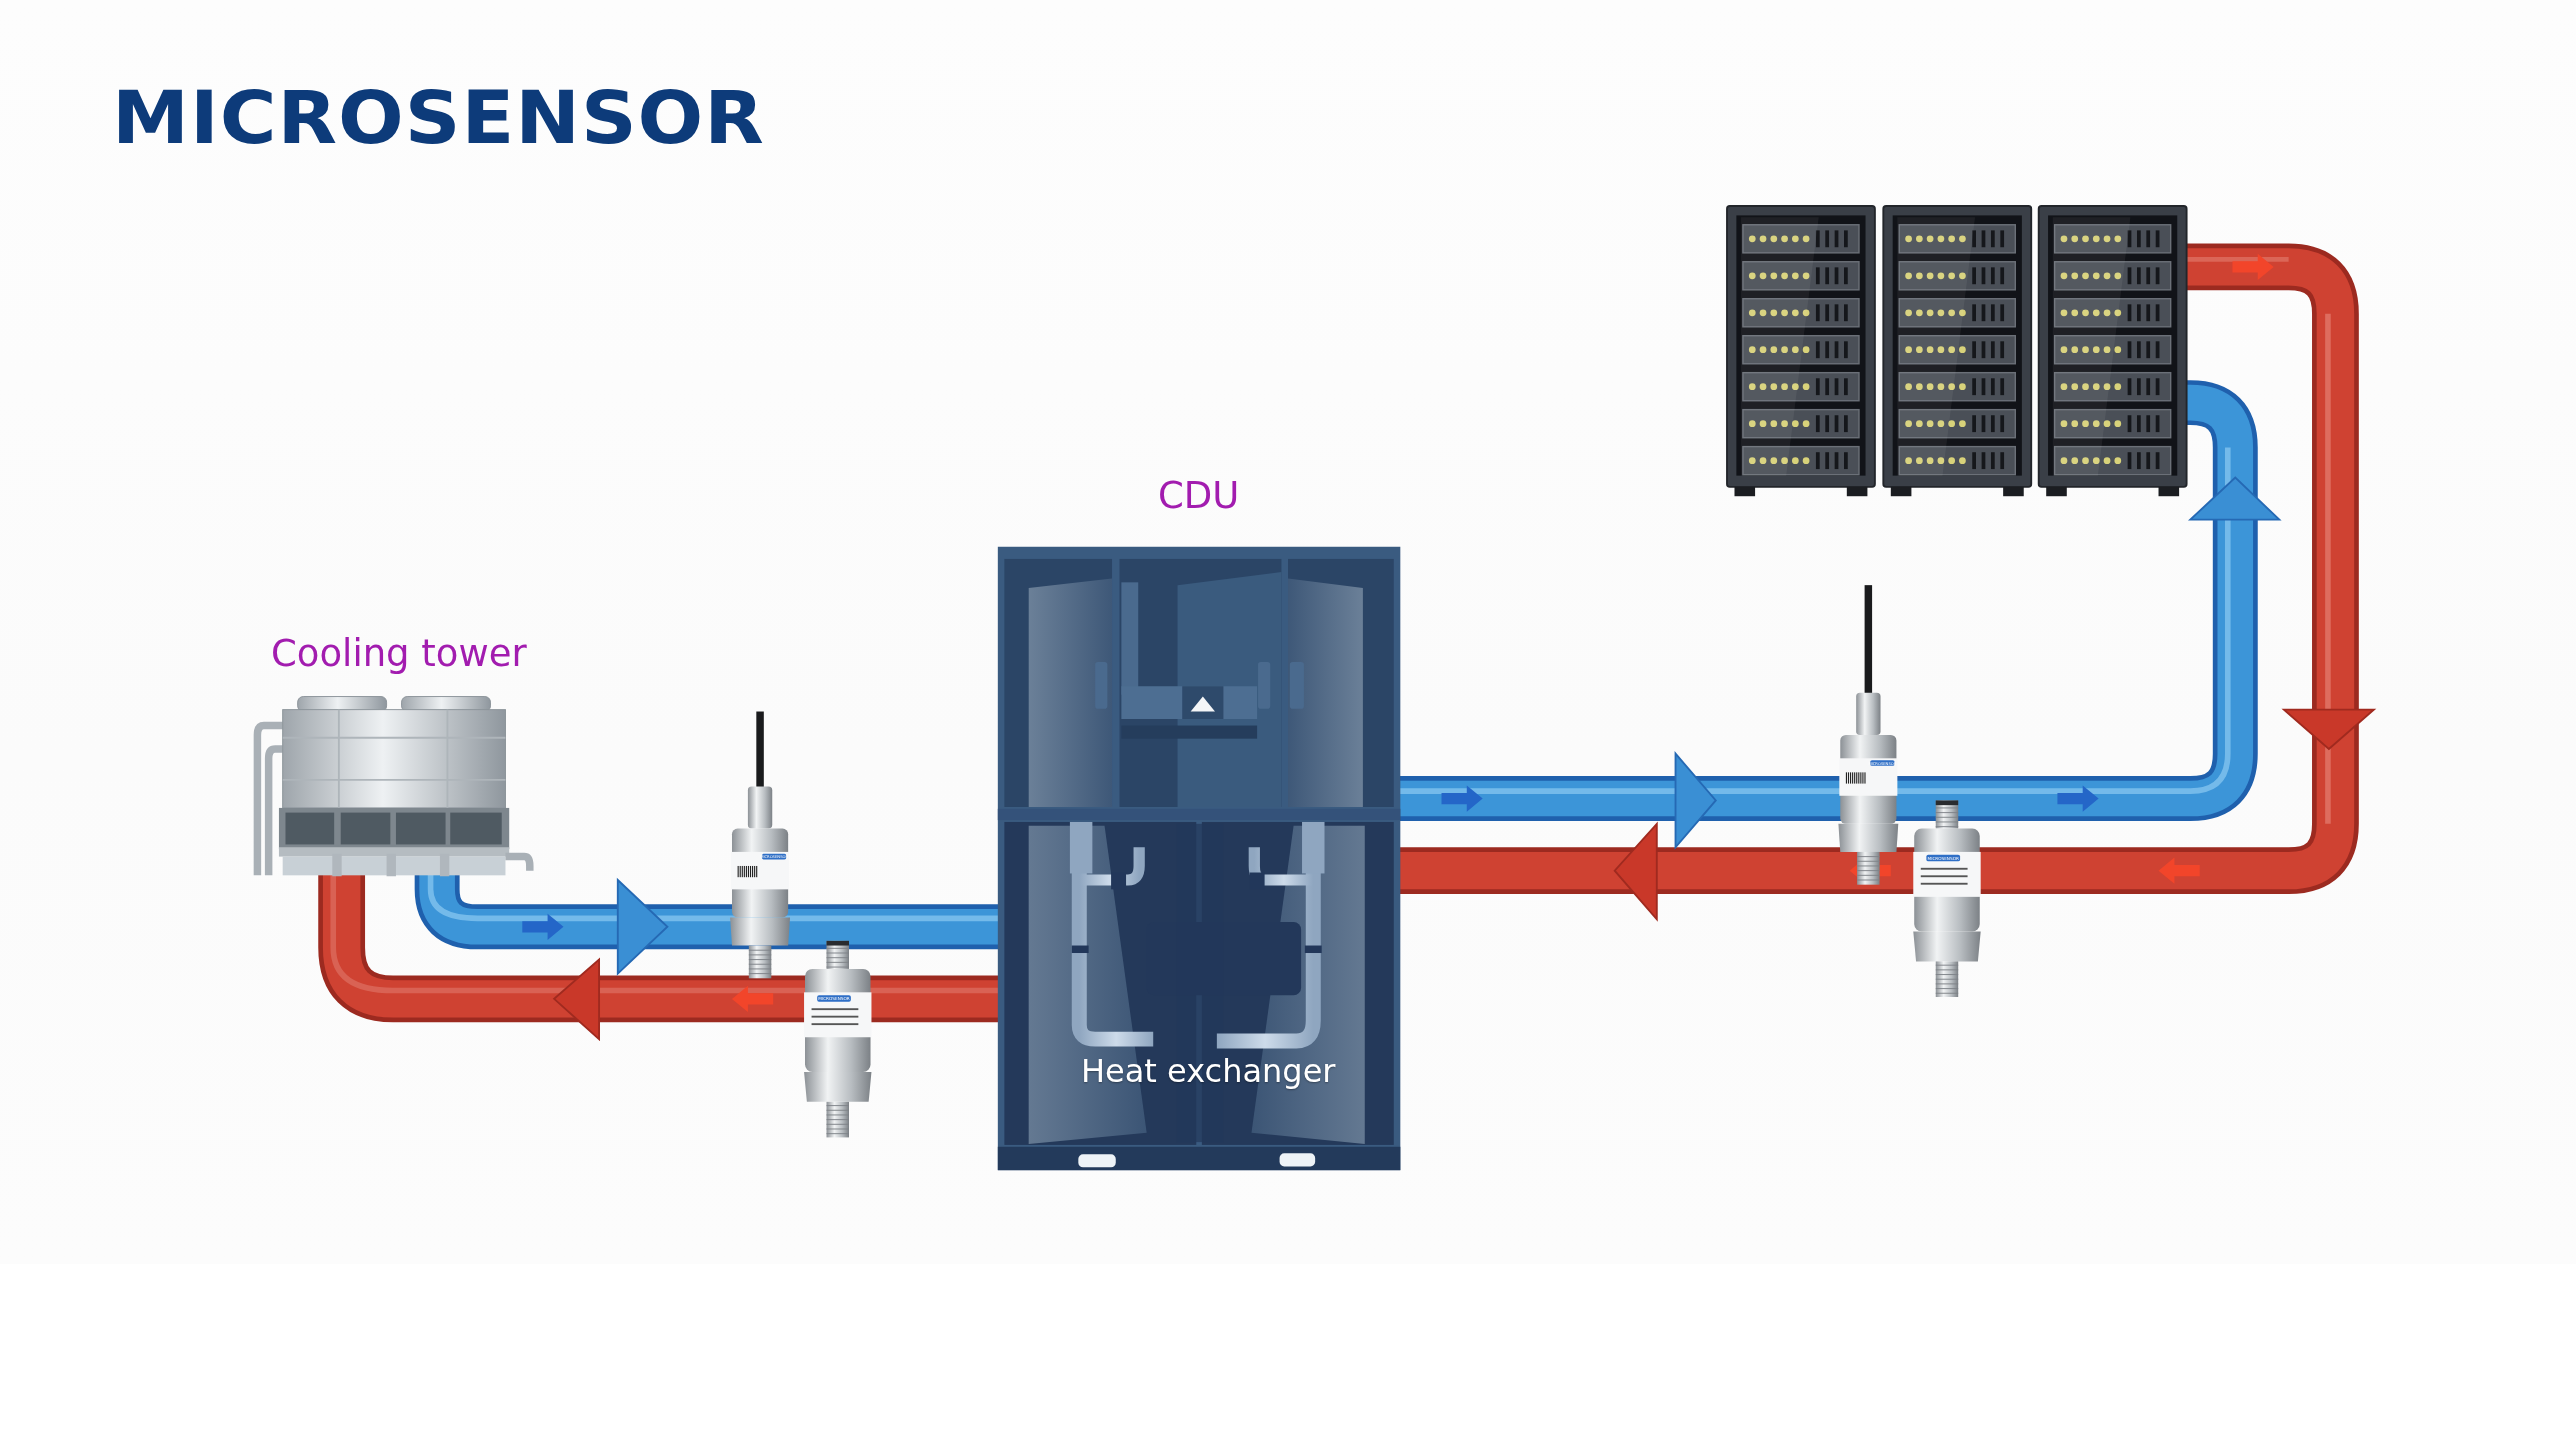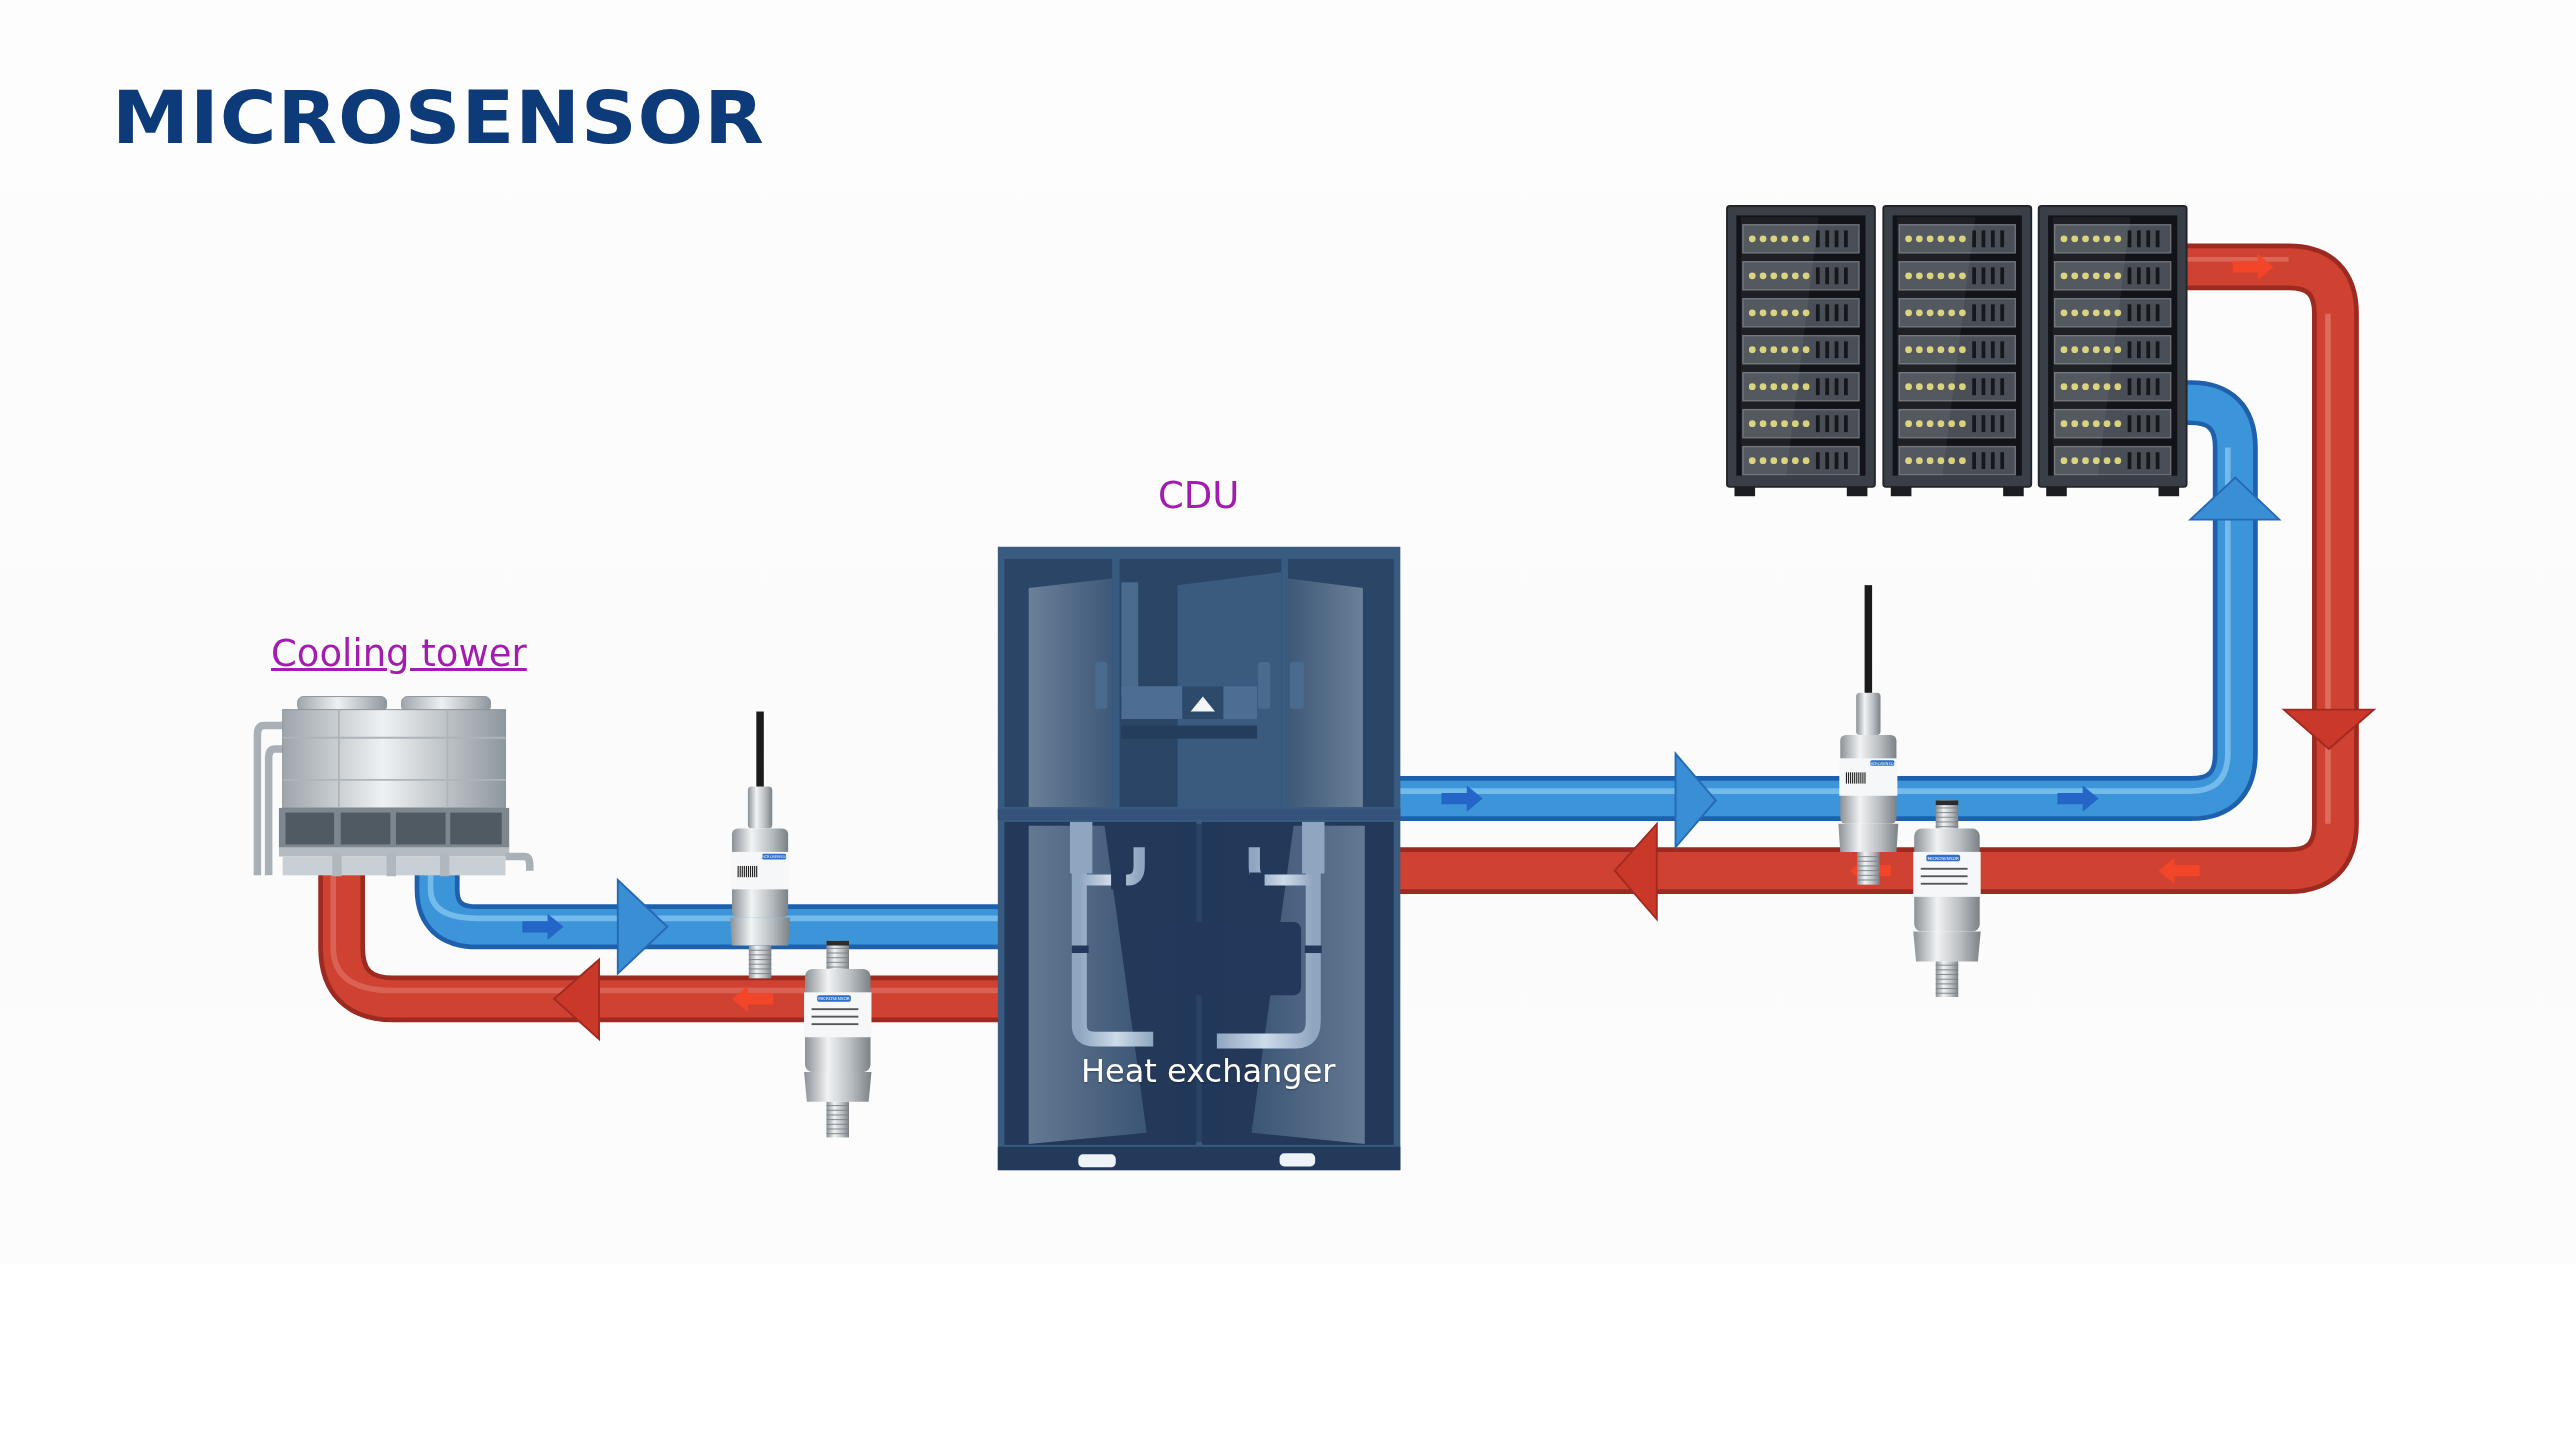--- a/index.html
+++ b/index.html
@@ -17,21 +17,21 @@
     font-family: "DejaVu Sans", sans-serif;
     font-size: 73px; font-weight: 700; letter-spacing: 0.9px;
     color: #0d3b7a; line-height: 1;
     transform: scaleX(1.06); transform-origin: left top;
   }
   .label {
     position: absolute; color: #a21caf; font-size: 37px; line-height: 1;
     font-family: "DejaVu Sans", sans-serif; white-space: nowrap;
   }
   .label-cdu { left: 1158px; top: 477px; }
-  .label-tower { left: 271px; top: 635px; text-decoration: underline; }
+  .label-tower { left: 271px; top: 635px; }
   .label-hx {
     position: absolute; left: 1081px; top: 1052px; color: #ffffff;
     font-size: 32px; font-family: "DejaVu Sans", sans-serif; white-space: nowrap;
     text-shadow: 0 0.9px 1.9px rgba(0,0,0,0.35);
   }
   svg.layer { position: absolute; left: 0; top: 0; }
 </style>
 </head>
 <body>
 

